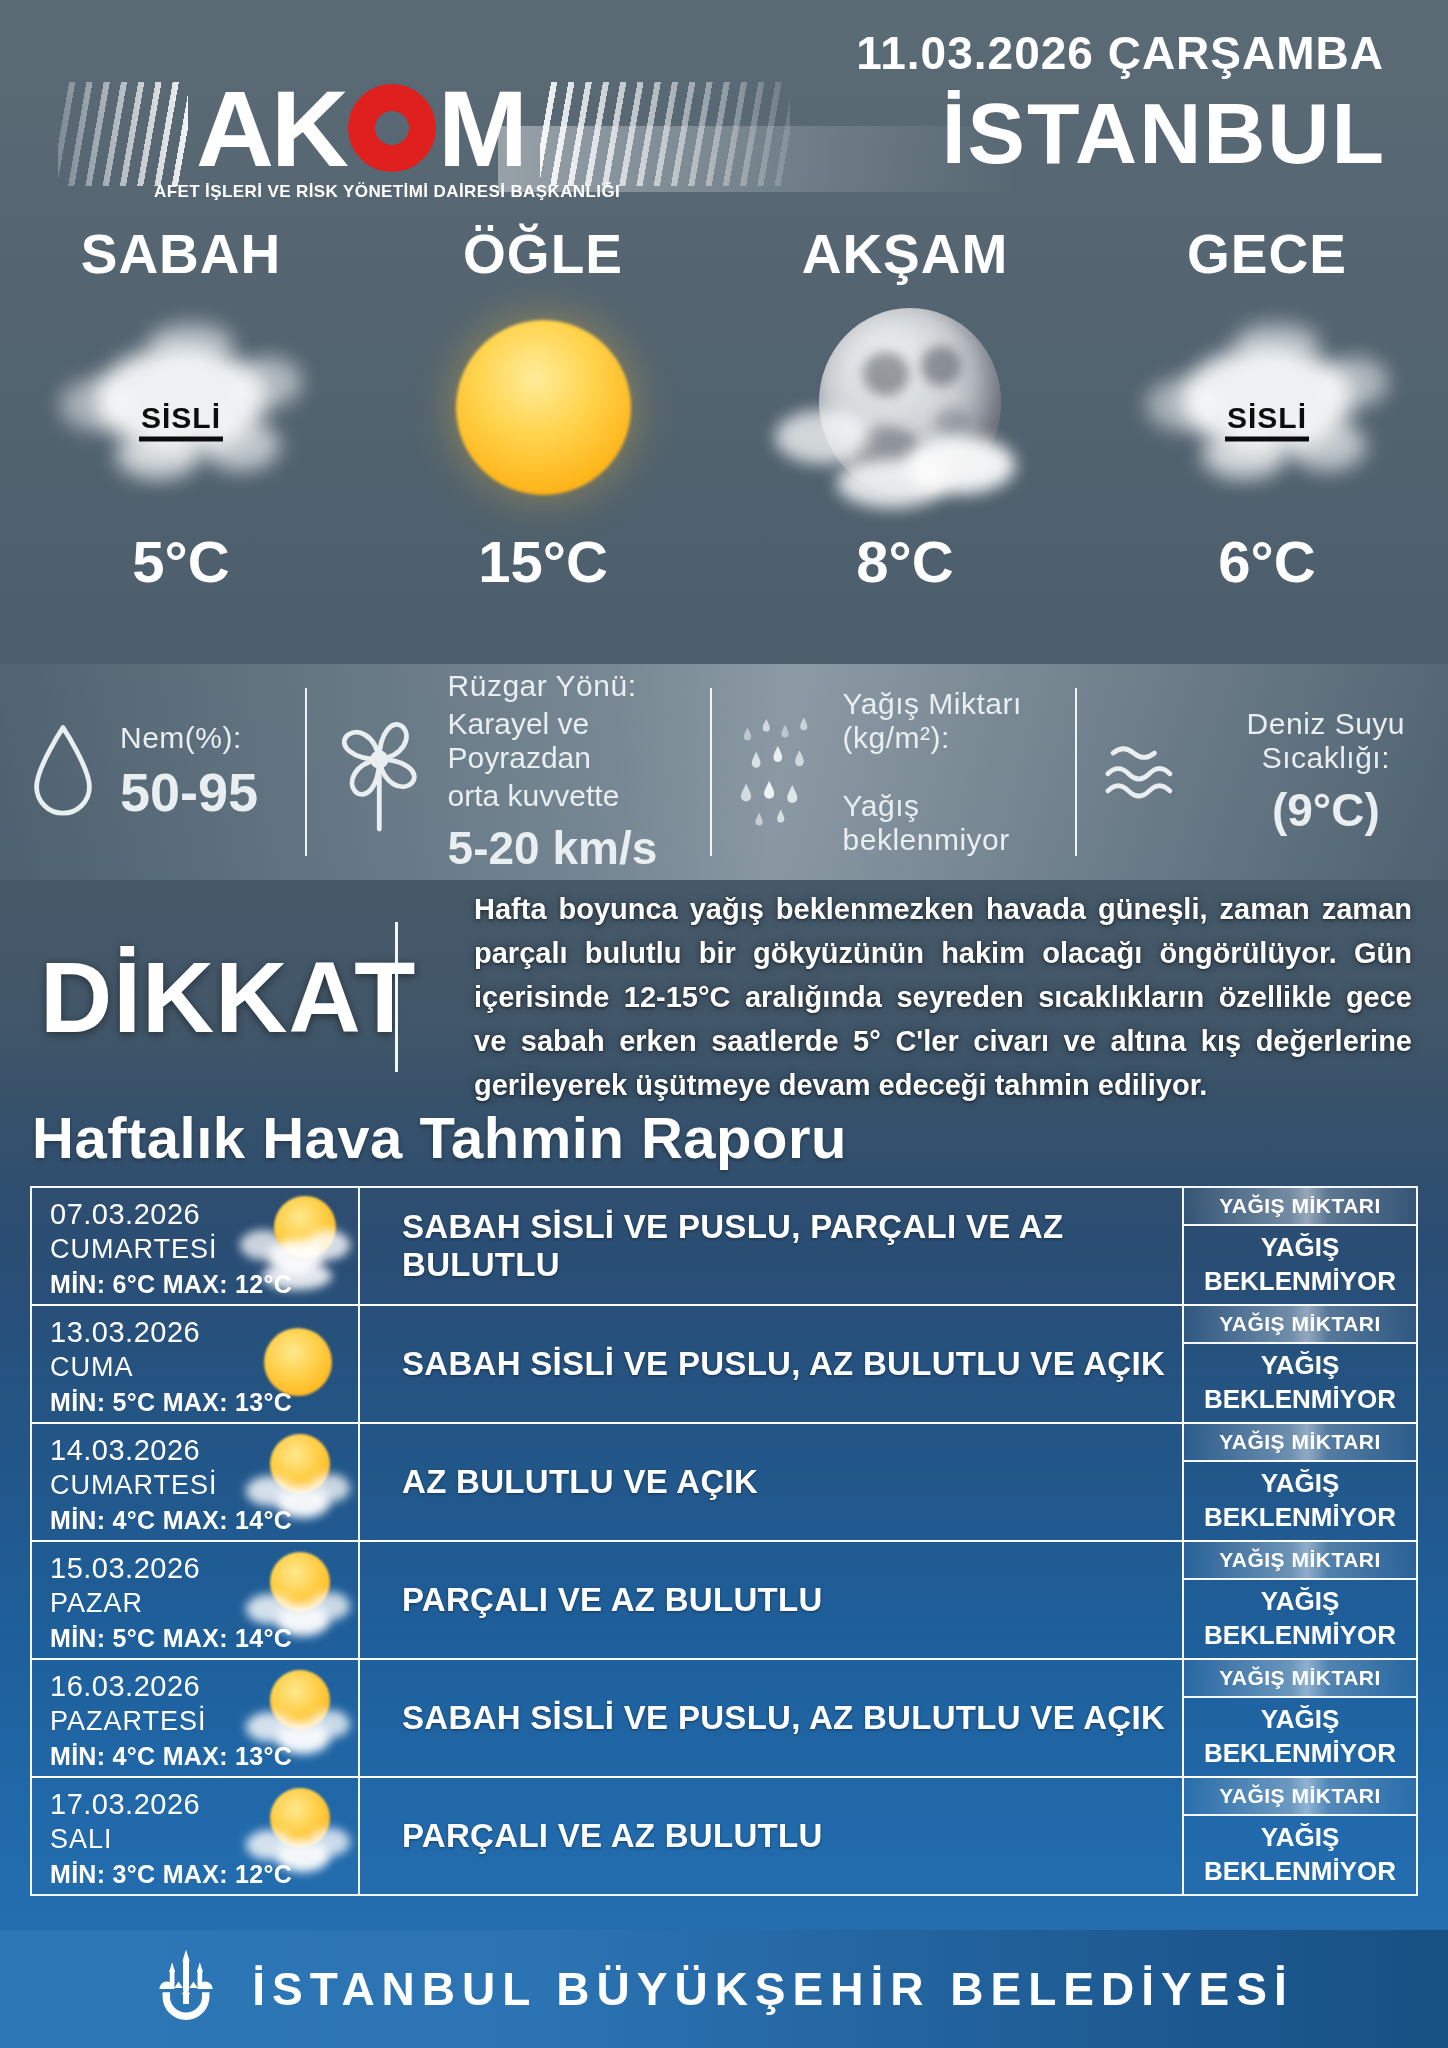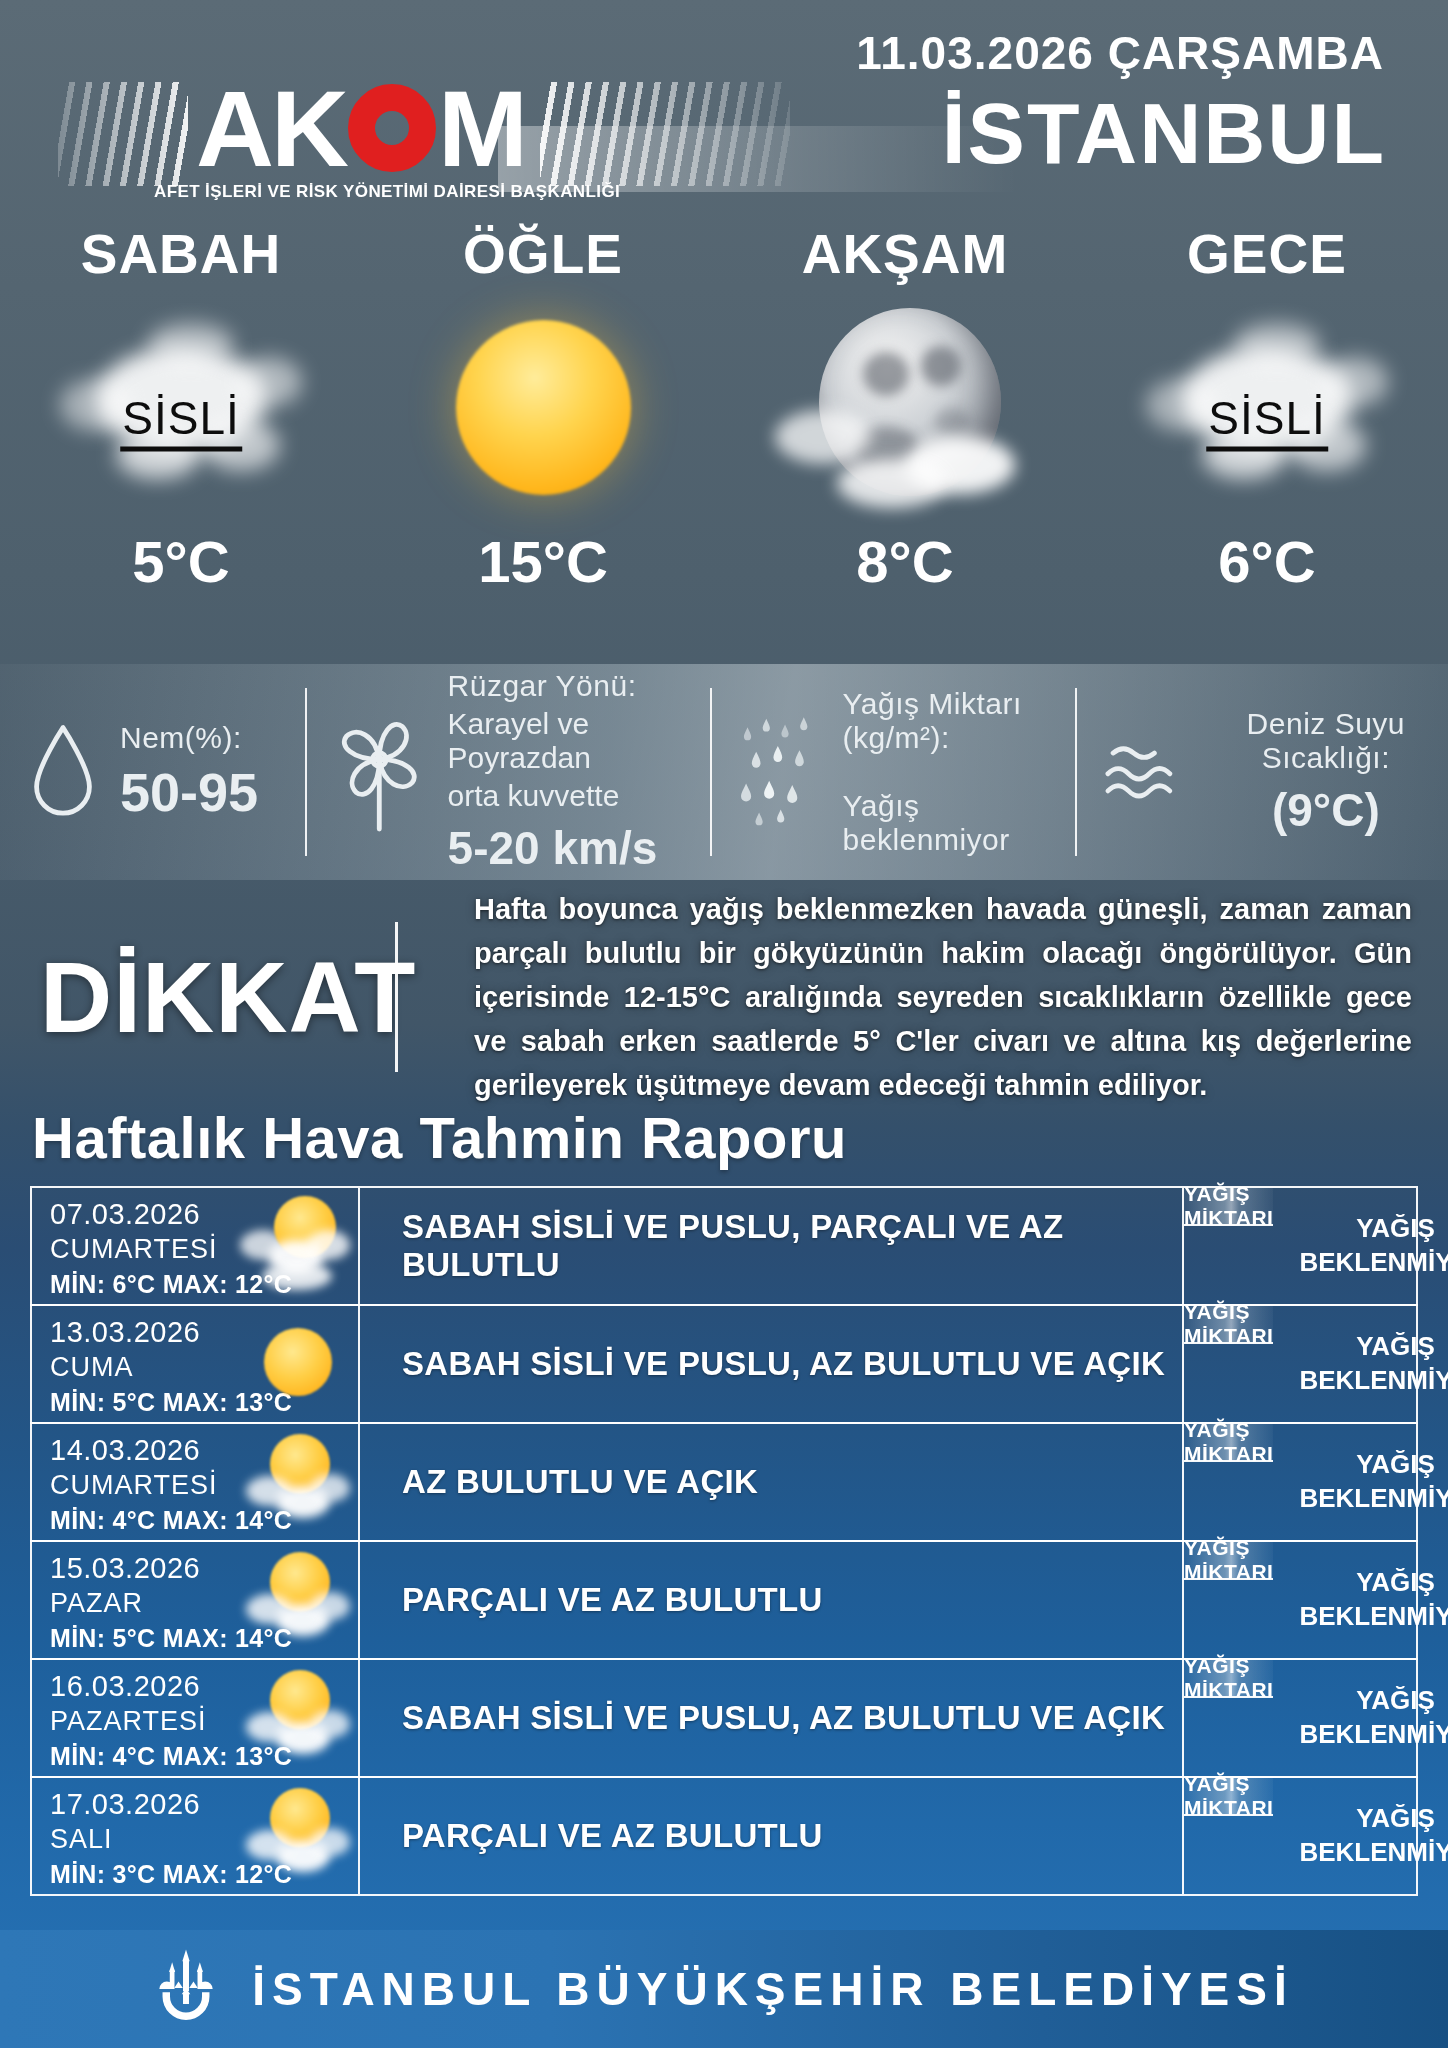--- a/index.html
+++ b/index.html
@@ -43,21 +43,21 @@
 
   .fog { position:relative; width:235px; height:170px; }
   .fog i { position:absolute; border-radius:50%; background:rgba(255,255,255,.9); filter:blur(10px); }
   .fog i:nth-child(1){ left:32px; top:24px; width:170px; height:104px; }
   .fog i:nth-child(2){ left:-4px; top:56px; width:70px; height:52px; opacity:.55; }
   .fog i:nth-child(3){ left:172px; top:34px; width:66px; height:50px; opacity:.6; }
   .fog i:nth-child(4){ left:52px; top:108px; width:84px; height:48px; opacity:.8; }
   .fog i:nth-child(5){ left:138px; top:96px; width:78px; height:52px; opacity:.7; }
   .fog i:nth-child(6){ left:84px; top:0px; width:86px; height:42px; opacity:.6; }
   .fog .sisli { position:absolute; left:50%; top:58%; transform:translate(-50%,-50%);
-    font-size:46px; font-weight:400; color:#0d0d0d; border-bottom:5px solid #0d0d0d;
+    font-size:30px; font-weight:700; color:#0d0d0d; border-bottom:5px solid #0d0d0d;
     padding:0 2px 2px; letter-spacing:1px; filter:none; }
 
   .sun-big { width:175px; height:175px; border-radius:50%;
     background:radial-gradient(circle at 45% 33%, #ffec9a 0%, #ffd44e 38%, #ffb71d 72%, #ef9f00 100%);
     filter:blur(1.5px); box-shadow:0 0 46px rgba(255,196,50,.4); }
 
   .moon-wrap { position:relative; width:240px; height:200px; }
   .moon { position:absolute; left:34px; top:0; width:182px; height:188px; border-radius:50%; overflow:hidden;
     background:radial-gradient(circle at 38% 30%, #f3f3f3 0%, #cfd3d7 38%, #9ba1a8 68%, #737a84 95%);
     box-shadow:inset -10px -14px 30px rgba(40,45,55,.45); }
@@ -105,21 +105,21 @@
   .wrow { display:flex; height:120px; border:2px solid rgba(255,255,255,.95); }
   .wrow + .wrow { margin-top:-2px; }
   .wc-left { position:relative; width:328px; border-right:2px solid rgba(255,255,255,.95);
     padding:10px 0 0 18px; }
   .wd-date { font-size:29px; letter-spacing:.5px; }
   .wd-day { font-size:27px; margin-top:3px; letter-spacing:1px; }
   .wd-minmax { font-size:25px; font-weight:bold; margin-top:5px; letter-spacing:.3px; }
   .wc-desc { flex:1; display:flex; align-items:center; padding-left:42px;
     border-right:2px solid rgba(255,255,255,.95); font-size:33px; font-weight:bold; letter-spacing:.3px;
     text-shadow:0 1px 3px rgba(0,0,0,.4); }
-  .wc-right { width:232px; display:flex; flex-direction:row; }
+  .wc-right { width:232px; display:flex; flex-direction:column; }
   .wc-ph { height:38px; display:flex; align-items:center; justify-content:center;
     font-size:21px; font-weight:bold; letter-spacing:.5px;
     border-bottom:2px solid rgba(255,255,255,.95);
     background:linear-gradient(90deg, rgba(255,255,255,.04), rgba(200,213,222,.45) 46%,
       rgba(255,255,255,.5) 53%, rgba(200,213,222,.3) 62%, rgba(255,255,255,.04)); }
   .wc-pv { flex:1; display:flex; align-items:center; justify-content:center; text-align:center;
     font-size:26px; font-weight:bold; line-height:1.3; padding:0 26px; }
 
   .wicon { position:absolute; right:6px; top:8px; width:112px; height:100px; }
   .wicon .s { position:absolute; border-radius:50%;

